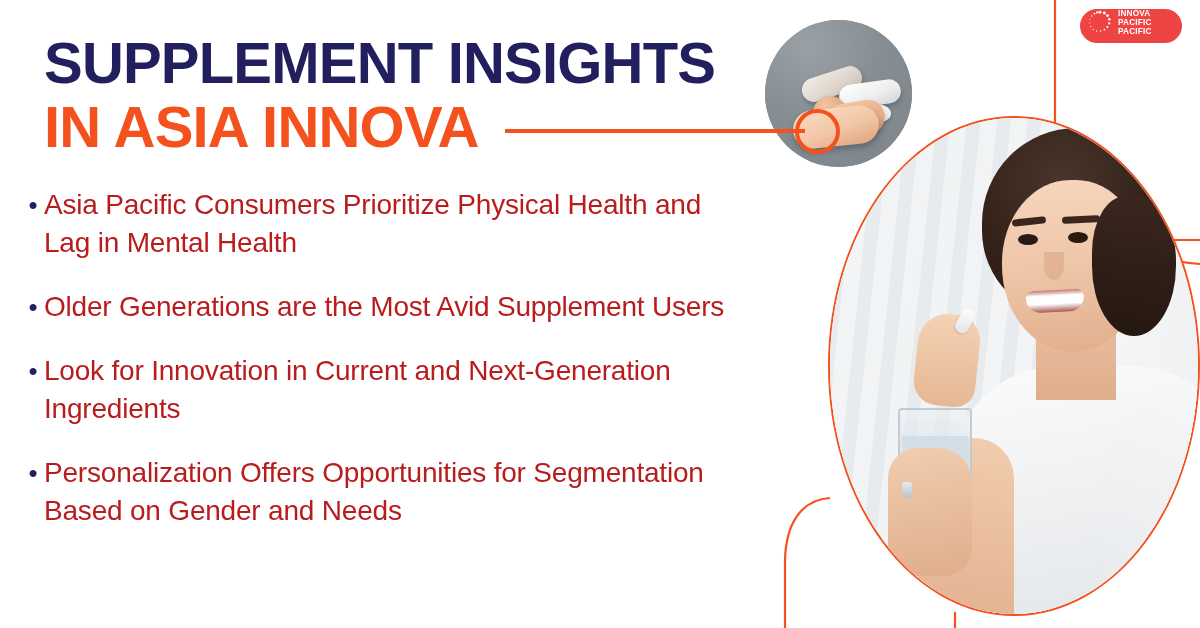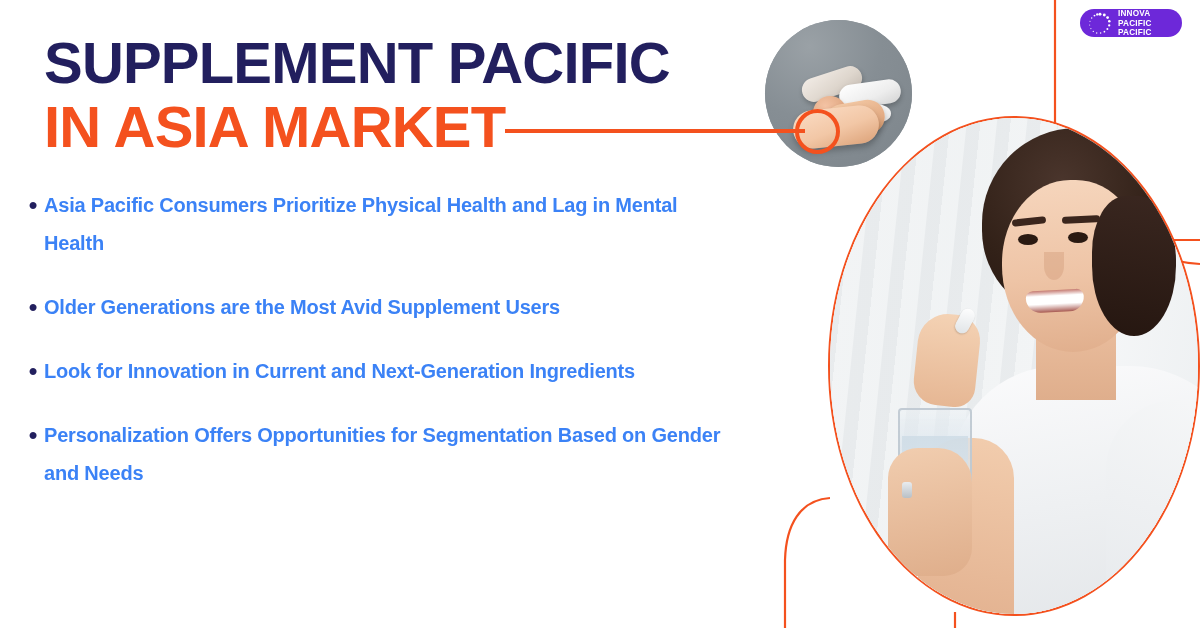--- a/index.html
+++ b/index.html
@@ -62,24 +62,24 @@
   }
   .bullet-dot {
     flex:0 0 auto;
     width:22px;
     color:#221F5E;
     font-size:26px;
     line-height:38px;
     text-align:center;
   }
   .bullet-text {
-    color:#3b82f6;
-    font-size:20px;
+    color:#b91c1c;
+    font-size:28px;
     line-height:38px;
-    font-weight:700;
+    font-weight:400;
     letter-spacing:-0.2px;
     max-width:690px;
   }
 
   
   .pills-circle {
     position:absolute;
     left:765px; top:20px;
     width:147px; height:147px;
     border-radius:50%;
@@ -272,25 +272,25 @@
   .deco {
     position:absolute; left:0; top:0;
     width:1200px; height:628px;
     pointer-events:none;
   }
 
   
   .logo {
     position:absolute;
     left:1080px; top:9px;
-    width:102px; height:28px;
-    background:#6d28d9;
+    width:102px; height:34px;
+    background:#ef4444;
     border-radius:17px;
     display:flex;
-    align-items:flex-end;
+    align-items:flex-start;
     padding-left:7px;
   }
   .logo-mark {
     position:relative;
     width:26px; height:26px;
     flex:0 0 auto;
   }
   .logo-text {
     margin-left:5px;
     color:#ffffff;
@@ -348,22 +348,22 @@
     <div class="bg"></div>
     <div class="pill-cap-white-1"></div>
     <div class="pill-cap-white-2"></div>
     <div class="pill-tab-white"></div>
     <div class="pill-round-peach"></div>
     <div class="pill-oval-peach2"></div>
     <div class="pill-oval-peach"></div>
   </div>
 
   <div class="title-block">
-    <div class="title-line1">SUPPLEMENT PACIFIC</div>
-    <div class="title-line2">IN ASIA MARKET</div>
+    <div class="title-line1">SUPPLEMENT INSIGHTS</div>
+    <div class="title-line2">IN ASIA INNOVA</div>
   </div>
 
   <div class="connector-line"></div>
   <div class="connector-ring"></div>
 
   <div class="bullets">
     <div class="bullet-item">
       <span class="bullet-dot">•</span>
       <span class="bullet-text">Asia Pacific Consumers Prioritize Physical Health and Lag in Mental Health</span>
     </div>

